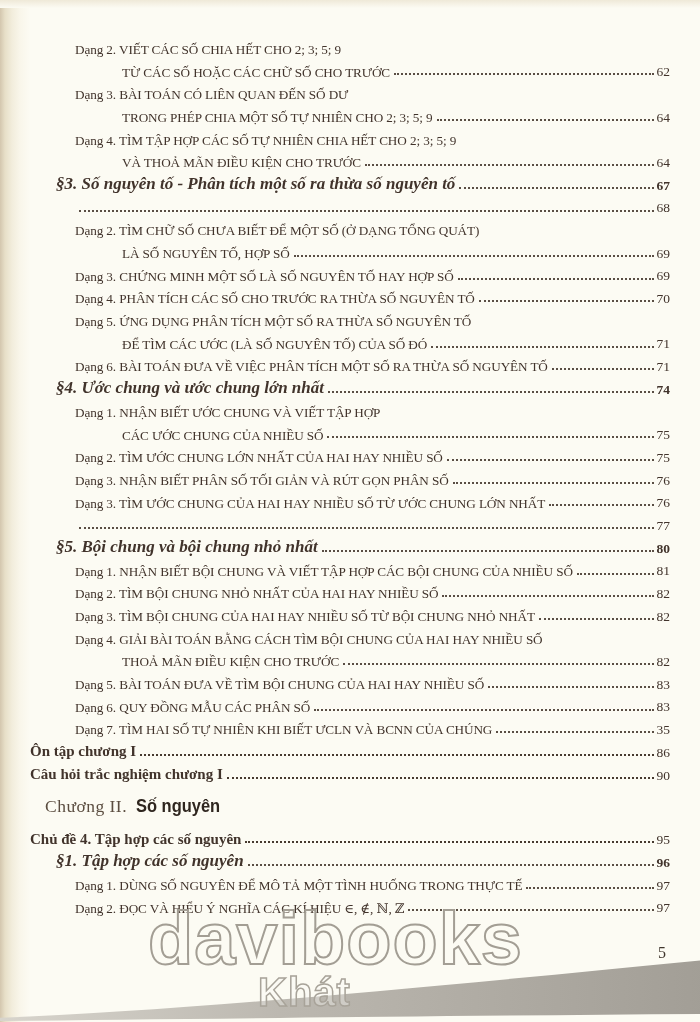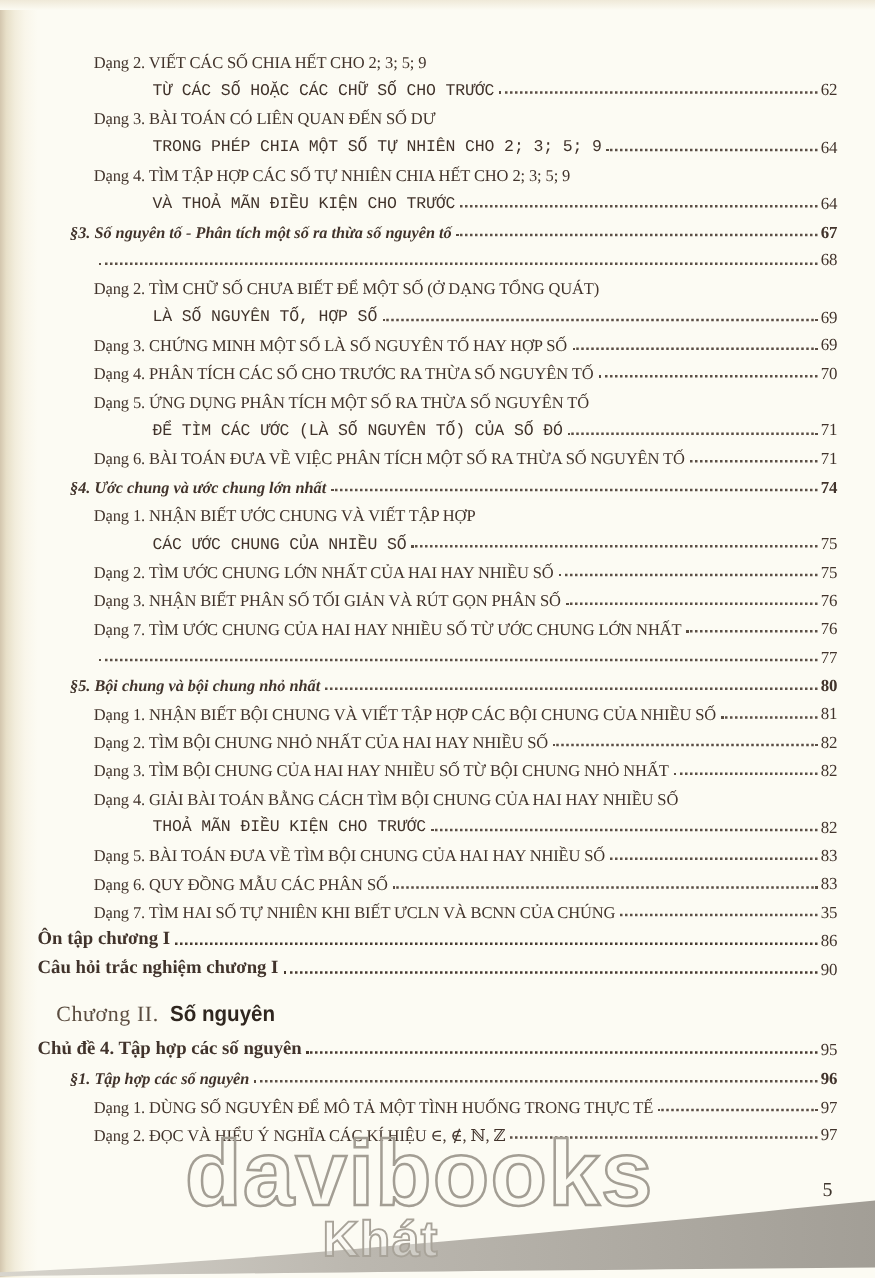--- a/index.html
+++ b/index.html
@@ -33,30 +33,30 @@
     flex:1 1 auto;min-width:5px;height:0;
     border-bottom:2px dotted #5a4e44;
     margin:0 3px 4px 4px;
   }
   .row .pg{
     flex:0 0 auto;font-size:13.5px;line-height:1.05;
   }
   .dang{padding-left:45px;}
   .dang .t{font-size:13.2px;letter-spacing:-0.1px;}
   .cont{padding-left:92px;}
-  .cont .t{font-size:13.2px;letter-spacing:-0.1px;font-family:Liberation Mono, monospace;}
+  .cont .t{font-size:13.2px;letter-spacing:-0.1px;}
   .sec{padding-left:26px;}
-  .sec .t{font-size:13px;font-weight:bold;font-style:italic;}
+  .sec .t{font-size:17px;font-weight:bold;font-style:italic;}
   .sec .pg{font-weight:bold;text-align:center;}
   .flush{padding-left:0;align-items:flex-end;}
   .flush .t{font-size:15px;font-weight:bold;}
   .flush .pg{font-weight:normal;margin-top:46px;}
   .flush .lead{border-bottom-color:#46392f;}
   .chapter{
-    height:28px;margin-top:14px;padding-left:15px;align-items:center;
+    height:28px;margin-top:14px;padding-left:15px;align-items:flex-start;
   }
   .chap-prefix{
     font-size:17.5px;color:#5b4d40;letter-spacing:0.5px;line-height:1.05;
   }
   .chap-title{
     display:inline-block;margin-left:9px;line-height:1.05;
     font-family:"Liberation Sans","DejaVu Sans",sans-serif;
     font-weight:bold;font-size:17.5px;color:#2f261f;
     transform:scaleX(0.94);transform-origin:left bottom;
   }
@@ -173,21 +173,21 @@
       <span class="t">Dạng 2. TÌM ƯỚC CHUNG LỚN NHẤT CỦA HAI HAY NHIỀU SỐ</span>
       <span class="lead"></span>
       <span class="pg">75</span>
     </div>
     <div class="row dang">
       <span class="t">Dạng 3. NHẬN BIẾT PHÂN SỐ TỐI GIẢN VÀ RÚT GỌN PHÂN SỐ</span>
       <span class="lead"></span>
       <span class="pg">76</span>
     </div>
     <div class="row dang">
-      <span class="t">Dạng 7. TÌM ƯỚC CHUNG CỦA HAI HAY NHIỀU SỐ TỪ ƯỚC CHUNG LỚN NHẤT</span>
+      <span class="t">Dạng 3. TÌM ƯỚC CHUNG CỦA HAI HAY NHIỀU SỐ TỪ ƯỚC CHUNG LỚN NHẤT</span>
       <span class="lead"></span>
       <span class="pg">76</span>
     </div>
     <div class="row dang">
       <span class="lead"></span>
       <span class="pg">77</span>
     </div>
     <div class="row sec">
       <span class="t">§5. Bội chung và bội chung nhỏ nhất</span>
       <span class="lead"></span>

